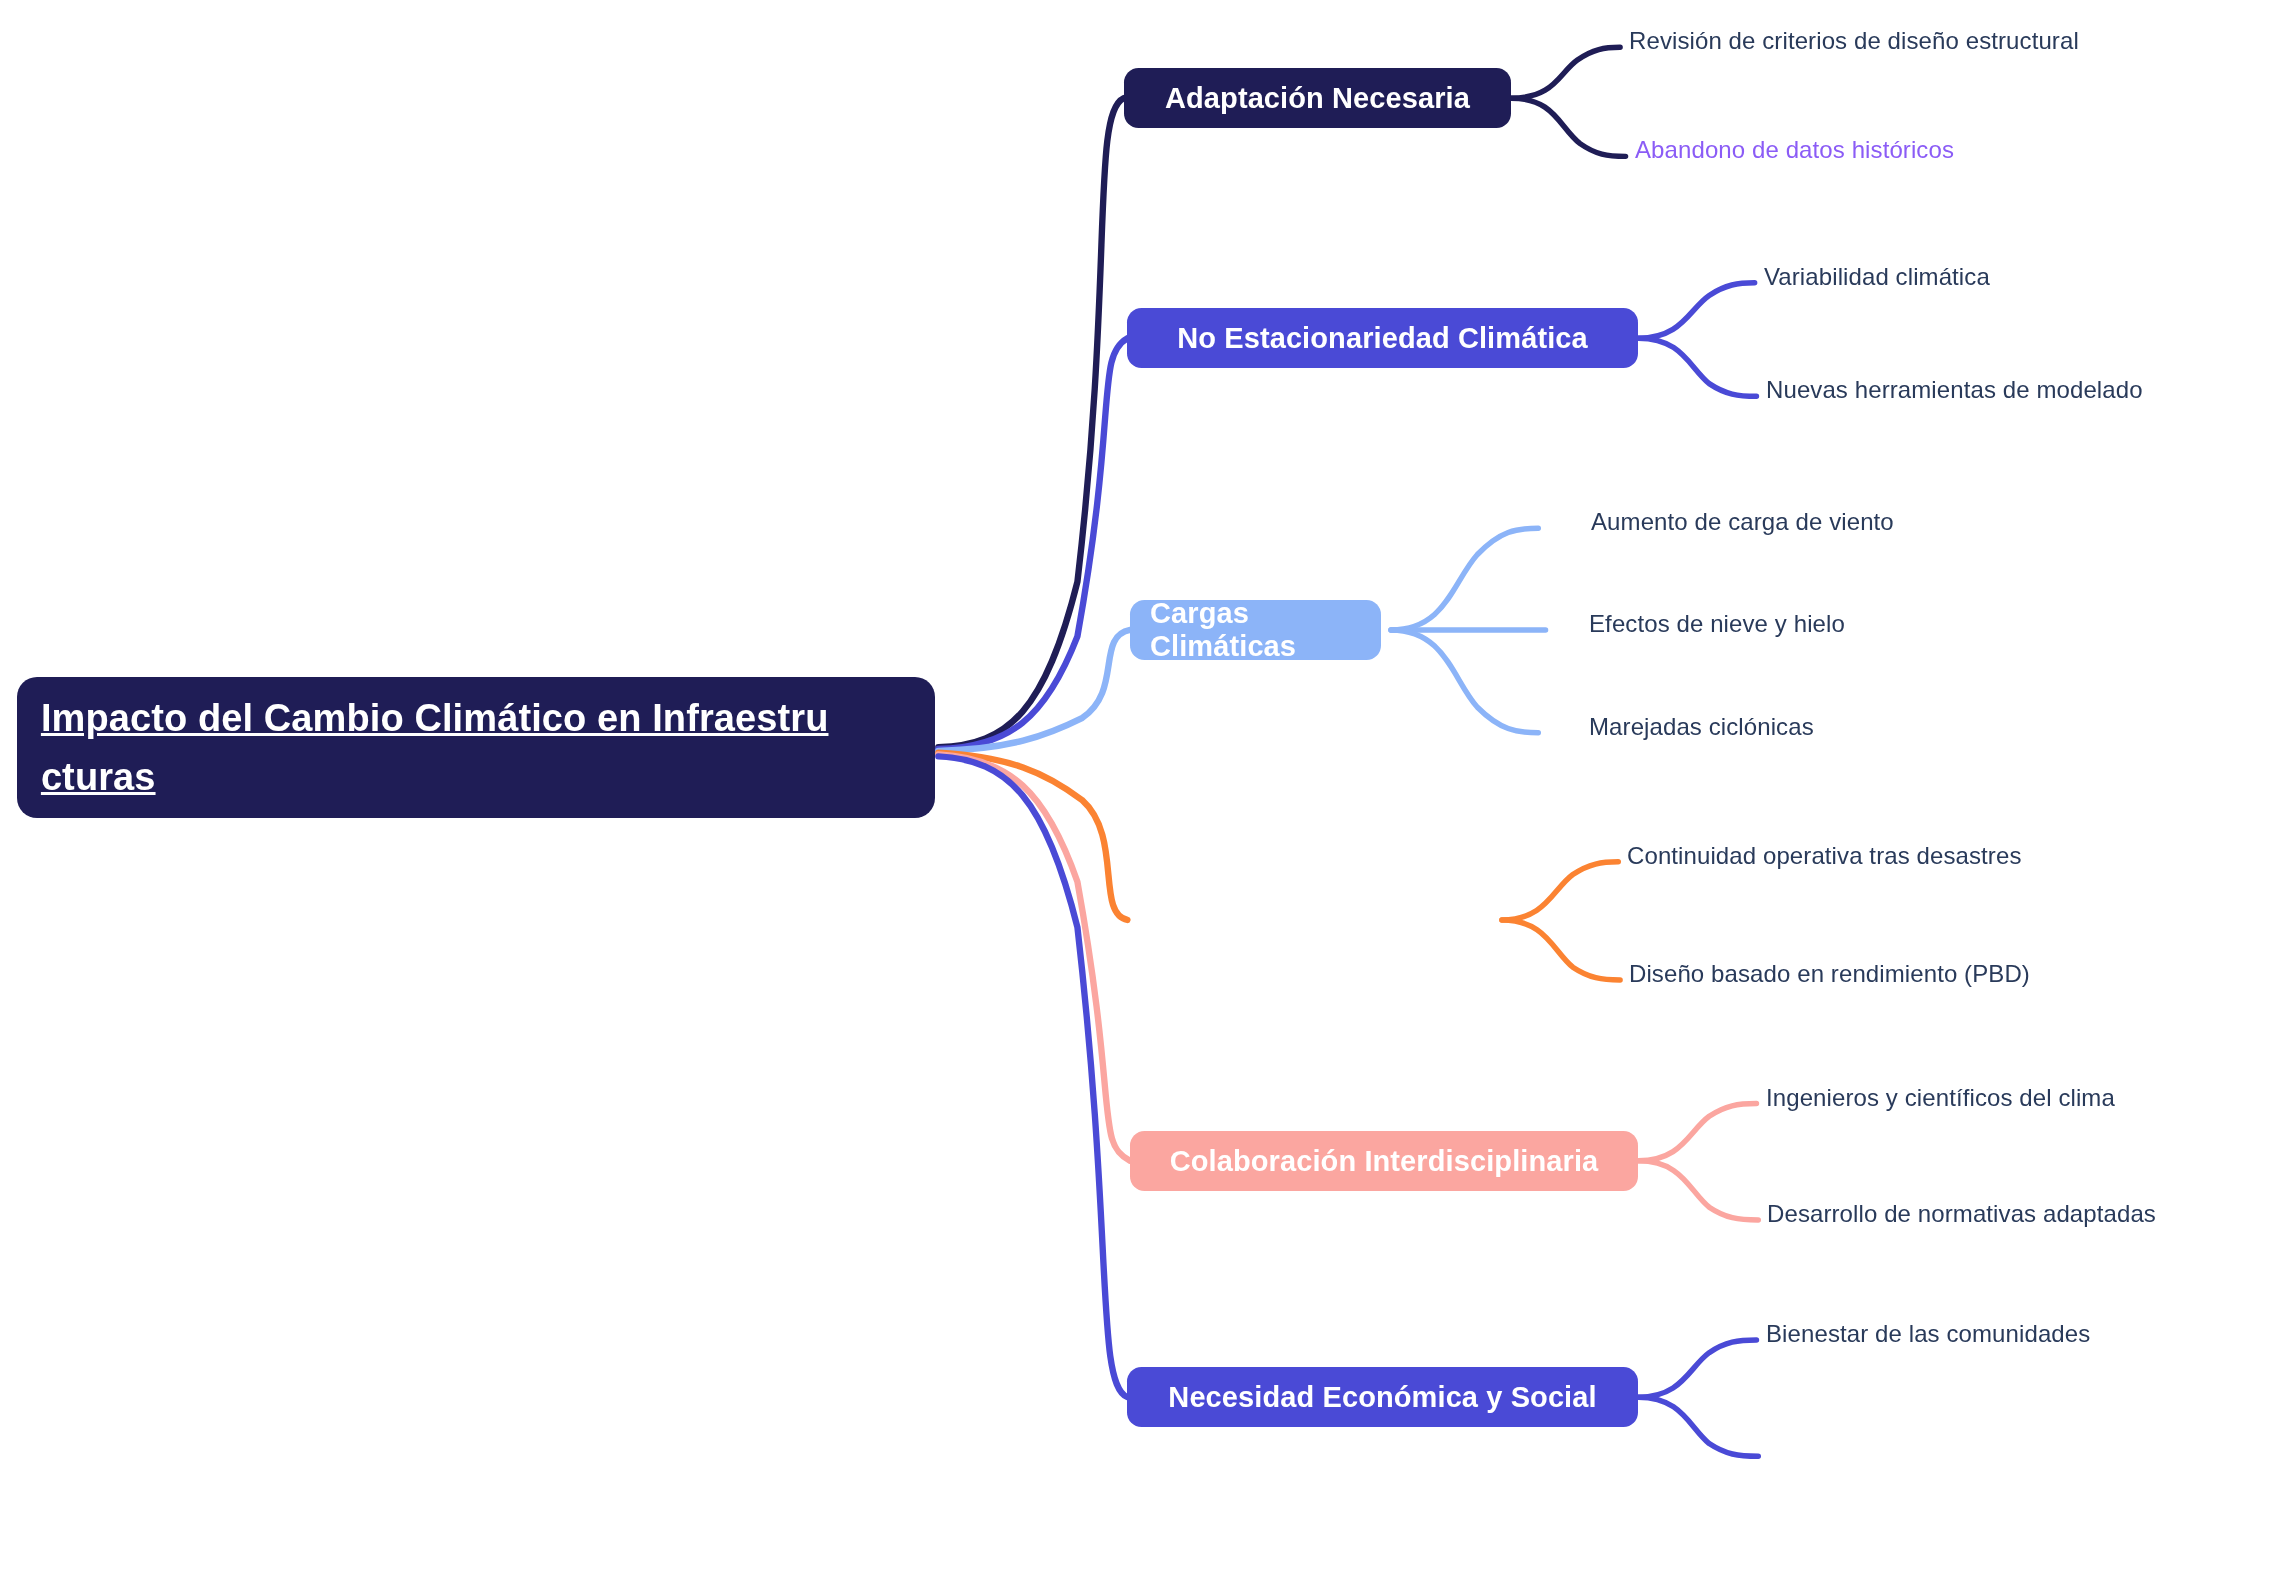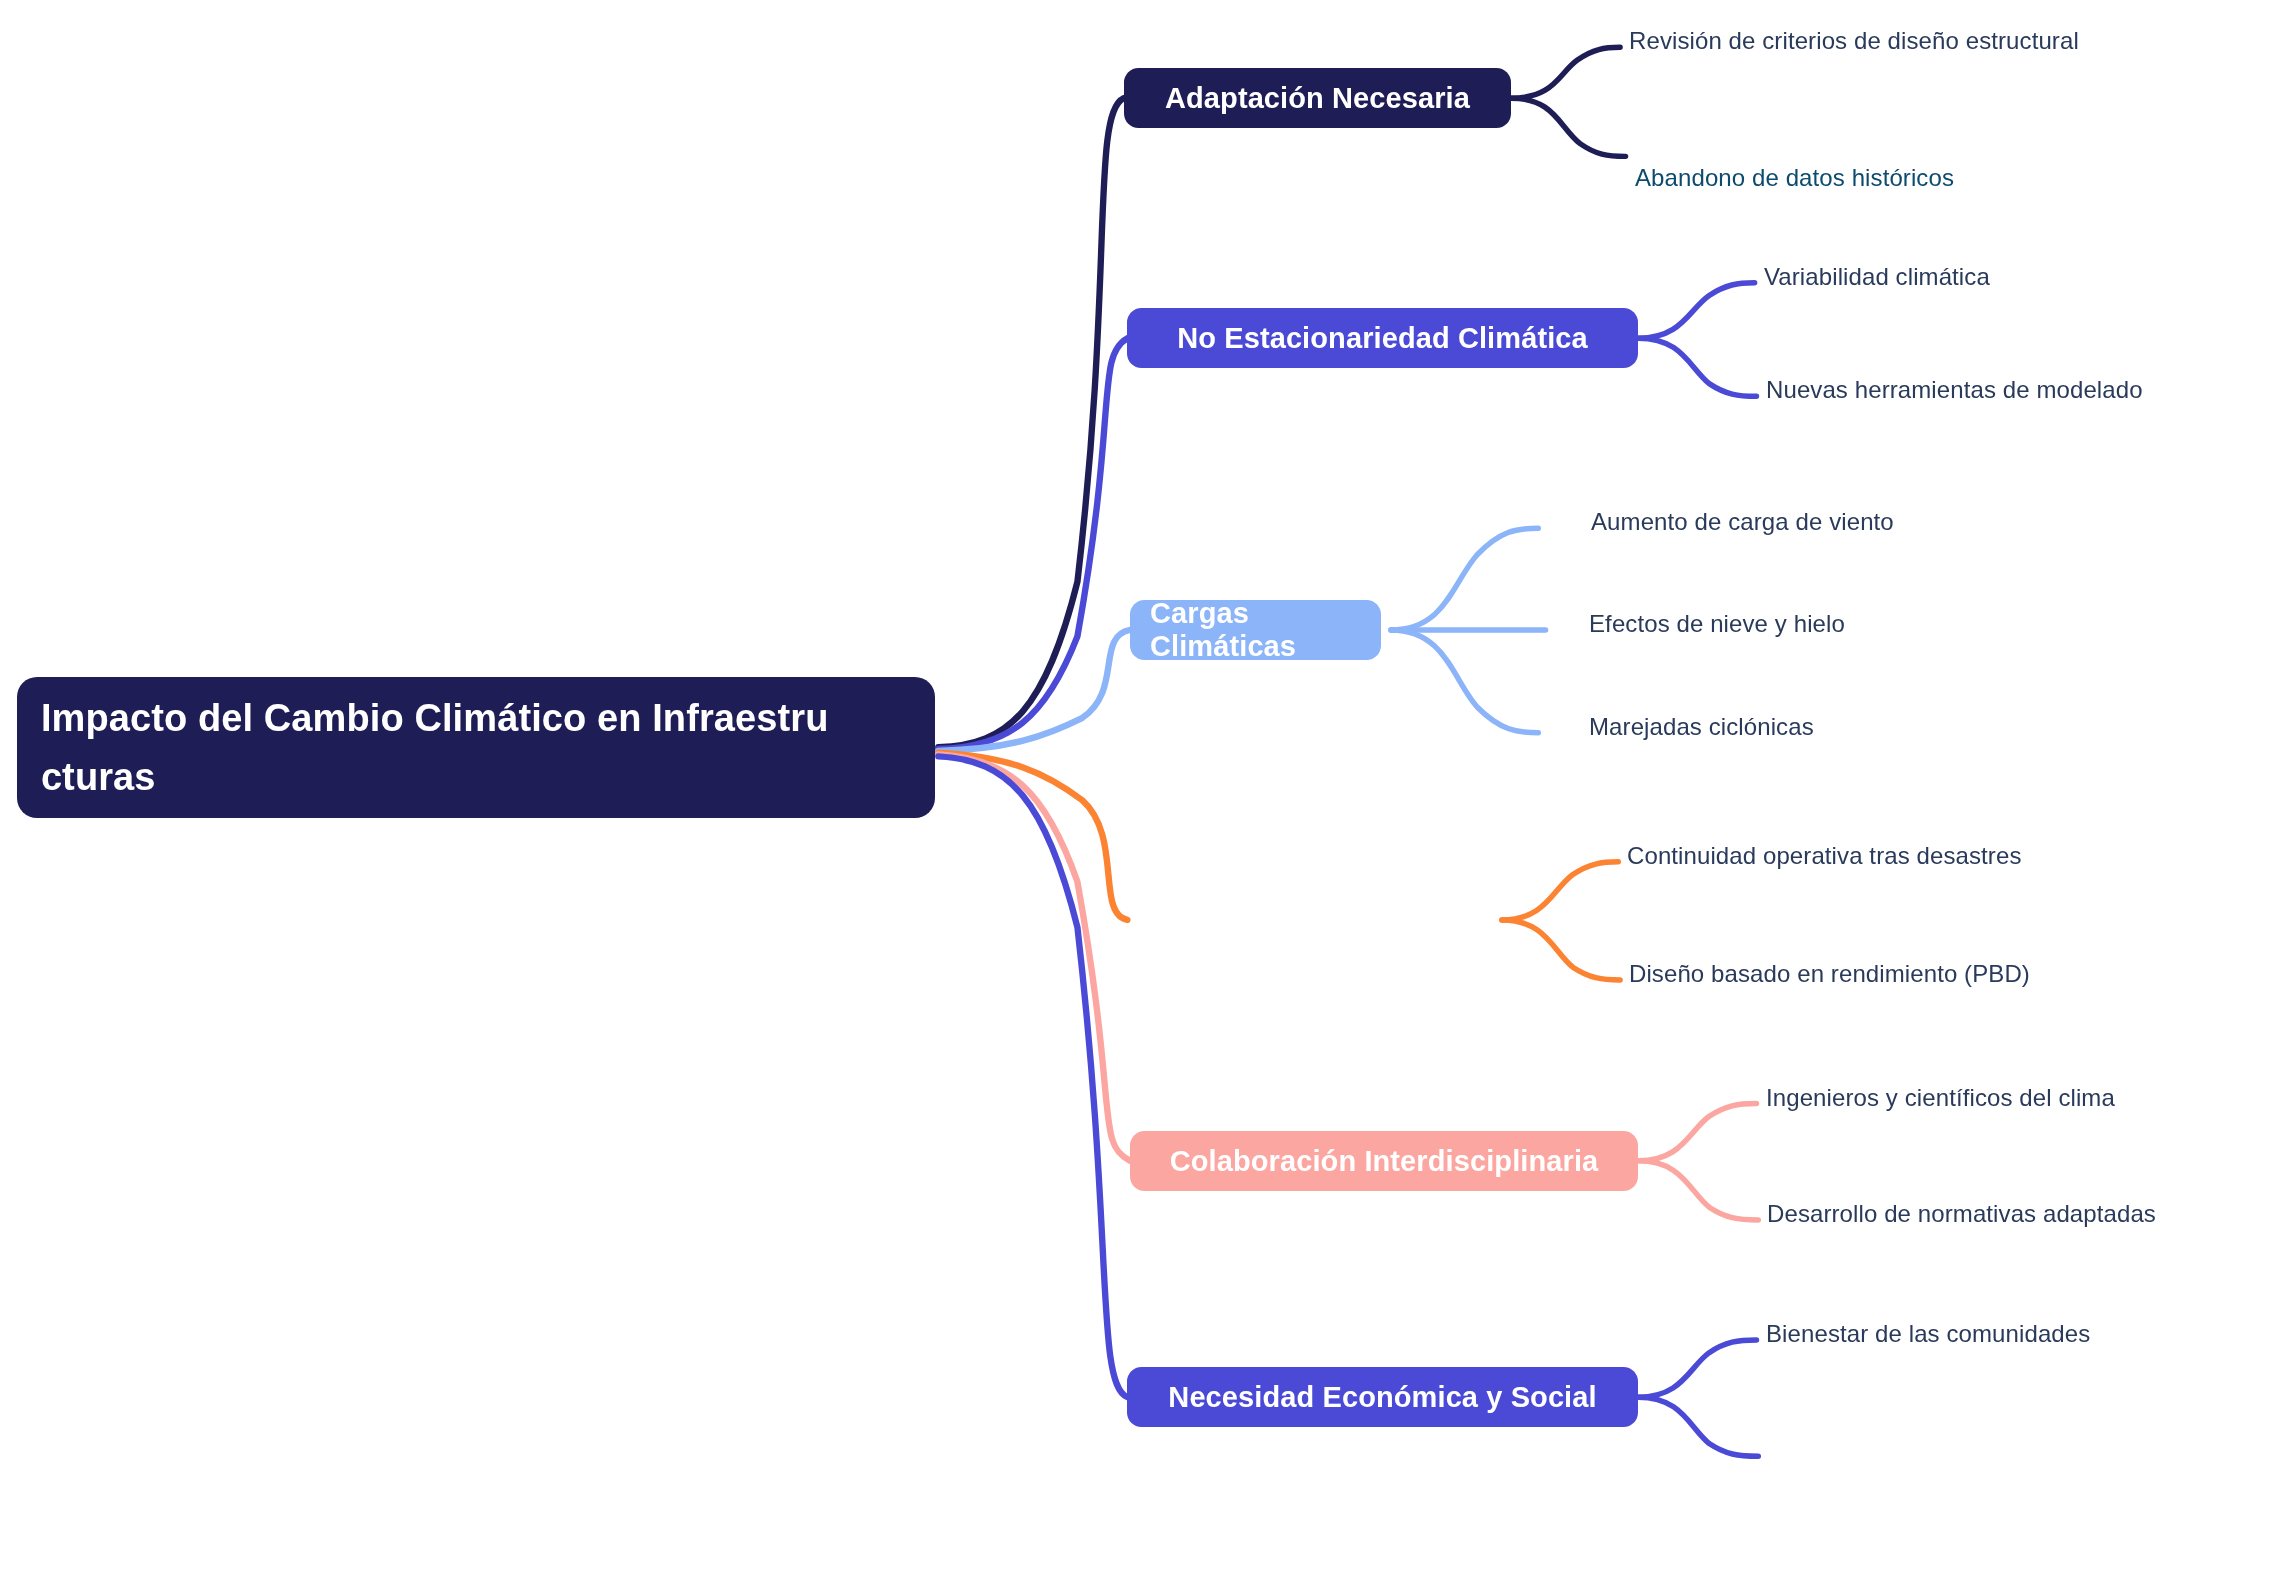--- a/index.html
+++ b/index.html
@@ -95,26 +95,26 @@
     <path d="M 1652 1012 C 1700 1012 1708 978 1730 962 C 1748 950 1762 948 1780 948" fill="none" stroke="#fb8332" stroke-width="6" stroke-linecap="round"></path>
     <path d="M 1652 1012 C 1700 1012 1708 1046 1730 1064 C 1748 1076 1762 1078 1782 1078" fill="none" stroke="#fb8332" stroke-width="6" stroke-linecap="round"></path>
 
     <path d="M 1802 1277 C 1850 1277 1858 1244 1880 1228 C 1898 1216 1912 1214 1932 1214" fill="none" stroke="#fba6a0" stroke-width="6" stroke-linecap="round"></path>
     <path d="M 1802 1277 C 1850 1277 1858 1310 1880 1328 C 1898 1340 1912 1342 1934 1342" fill="none" stroke="#fba6a0" stroke-width="6" stroke-linecap="round"></path>
 
     <path d="M 1802 1537 C 1850 1537 1858 1504 1880 1488 C 1898 1476 1912 1474 1932 1474" fill="none" stroke="#4a4ad6" stroke-width="6" stroke-linecap="round"></path>
     <path d="M 1802 1537 C 1850 1537 1858 1570 1880 1588 C 1898 1600 1912 1602 1934 1602" fill="none" stroke="#4a4ad6" stroke-width="6" stroke-linecap="round"></path>
   </svg>
 
-  <div class="node node-root" style="background-color: rgb(31, 29, 86); color: rgb(255, 255, 255);">Impacto del Cambio Climático en Infraestru
+  <div class="node node-root" style="background-color: rgb(31, 29, 86); color: rgb(255, 255, 255); text-decoration: underline;">Impacto del Cambio Climático en Infraestru
 cturas</div>
 
   <div class="node node-branch" style="left: 1124px; top: 68px; width: 387px; background-color: rgb(31, 29, 86); color: rgb(255, 255, 255);">Adaptación Necesaria</div>
   <div class="leaf" style="left: 1629px; top: 27px; color: rgb(41, 58, 90);">Revisión de criterios de diseño estructural</div>
-  <div class="leaf" style="left: 1635px; top: 136px; color: #0c4a6e; margin-top: 28px;">Abandono de datos históricos</div>
+  <div class="leaf" style="left: 1635px; top: 136px; color: #8b5cf6;">Abandono de datos históricos</div>
 
   <div class="node node-branch" style="left: 1127px; top: 308px; width: 511px; background-color: rgb(74, 74, 214); color: rgb(255, 255, 255);">No Estacionariedad Climática</div>
   <div class="leaf" style="left: 1764px; top: 263px; color: rgb(41, 58, 90);">Variabilidad climática</div>
   <div class="leaf" style="left: 1766px; top: 376px; color: rgb(41, 58, 90);">Nuevas herramientas de modelado</div>
 
   <div class="node node-branch" style="left: 1130px; top: 600px; width: 251px; background-color: rgb(140, 180, 248); color: rgb(255, 255, 255);">Cargas Climáticas</div>
   <div class="leaf" style="left: 1591px; top: 508px; color: rgb(41, 58, 90);">Aumento de carga de viento</div>
   <div class="leaf" style="left: 1589px; top: 610px; color: rgb(41, 58, 90);">Efectos de nieve y hielo</div>
   <div class="leaf" style="left: 1589px; top: 713px; color: rgb(41, 58, 90);">Marejadas ciclónicas</div>
 

